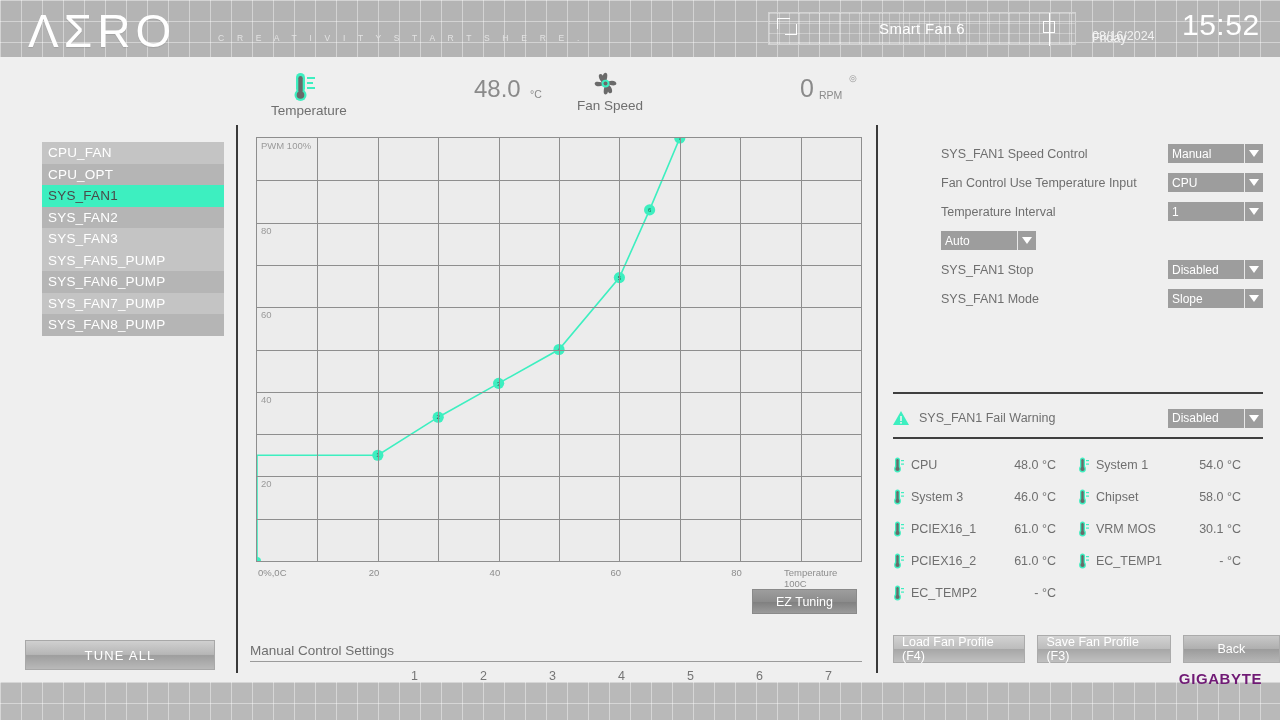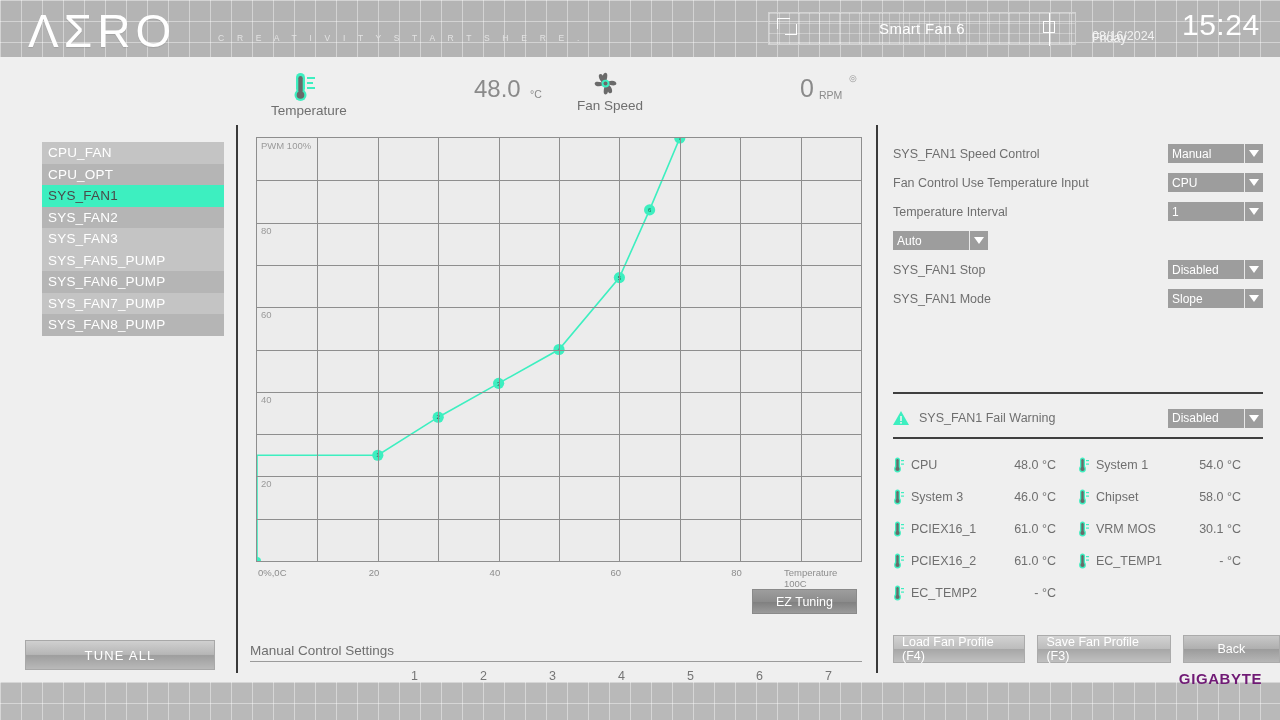--- a/index.html
+++ b/index.html
@@ -126,21 +126,21 @@
     width: 67px; text-align: center; font-size: 12.5px; color: #757575;
   }
   .mcs-cell {
     width: 67px; height: 21px; line-height: 20px;
     background: #9d9d9d; border: 1px solid #6f6f6f;
     color: #ffffff; font-size: 12.5px; padding-left: 5px;
   }
 
   
   #settings { position: absolute; left: 893px; top: 82px; width: 370px; }
-  .set-row { display: flex; align-items: center; height: 29px; }
+  .set-row { display: flex; align-items: center; height: 29px; margin-left: 48px; }
   .set-label { flex: 1; font-size: 12.5px; color: #6f6f6f; }
   .dd {
     width: 95px; height: 19px; background: #9d9d9d;
     display: flex; align-items: center; position: relative;
   }
   .dd .dval { flex: 1; font-size: 12px; color: #ffffff; padding-left: 4px; white-space: nowrap; overflow: hidden; }
   .dd .darr {
     width: 19px; height: 19px; border-left: 1px solid #e8e8e8;
     display: flex; align-items: center; justify-content: center;
   }
@@ -184,21 +184,21 @@
     <div id="title-chip">
       <span class="chip-mark cm1"></span>
       <span class="chip-mark cm2"></span>
       <span class="chip-mark cm3"></span>
       <span class="chip-mark cm4"></span>
       <span class="t">Smart Fan 6</span>
     </div>
 
     <div id="clock-date">08/16/2024</div>
     <div id="clock-day">Friday</div>
-    <div id="clock-time">15:24</div>
+    <div id="clock-time">15:52</div>
   </div>
 
   <div id="main">
 
     <div id="readouts">
       <div class="ro" id="ro-temp">
         <svg width="26" height="32" viewBox="0 0 26 32">
           <rect x="5" y="2" width="9" height="20" rx="4.5" fill="#3defc0"></rect>
           <circle cx="9.5" cy="24" r="6" fill="#3defc0"></circle>
           <rect x="7.3" y="5" width="4.4" height="17" rx="2.2" fill="#6a6a6a"></rect>

